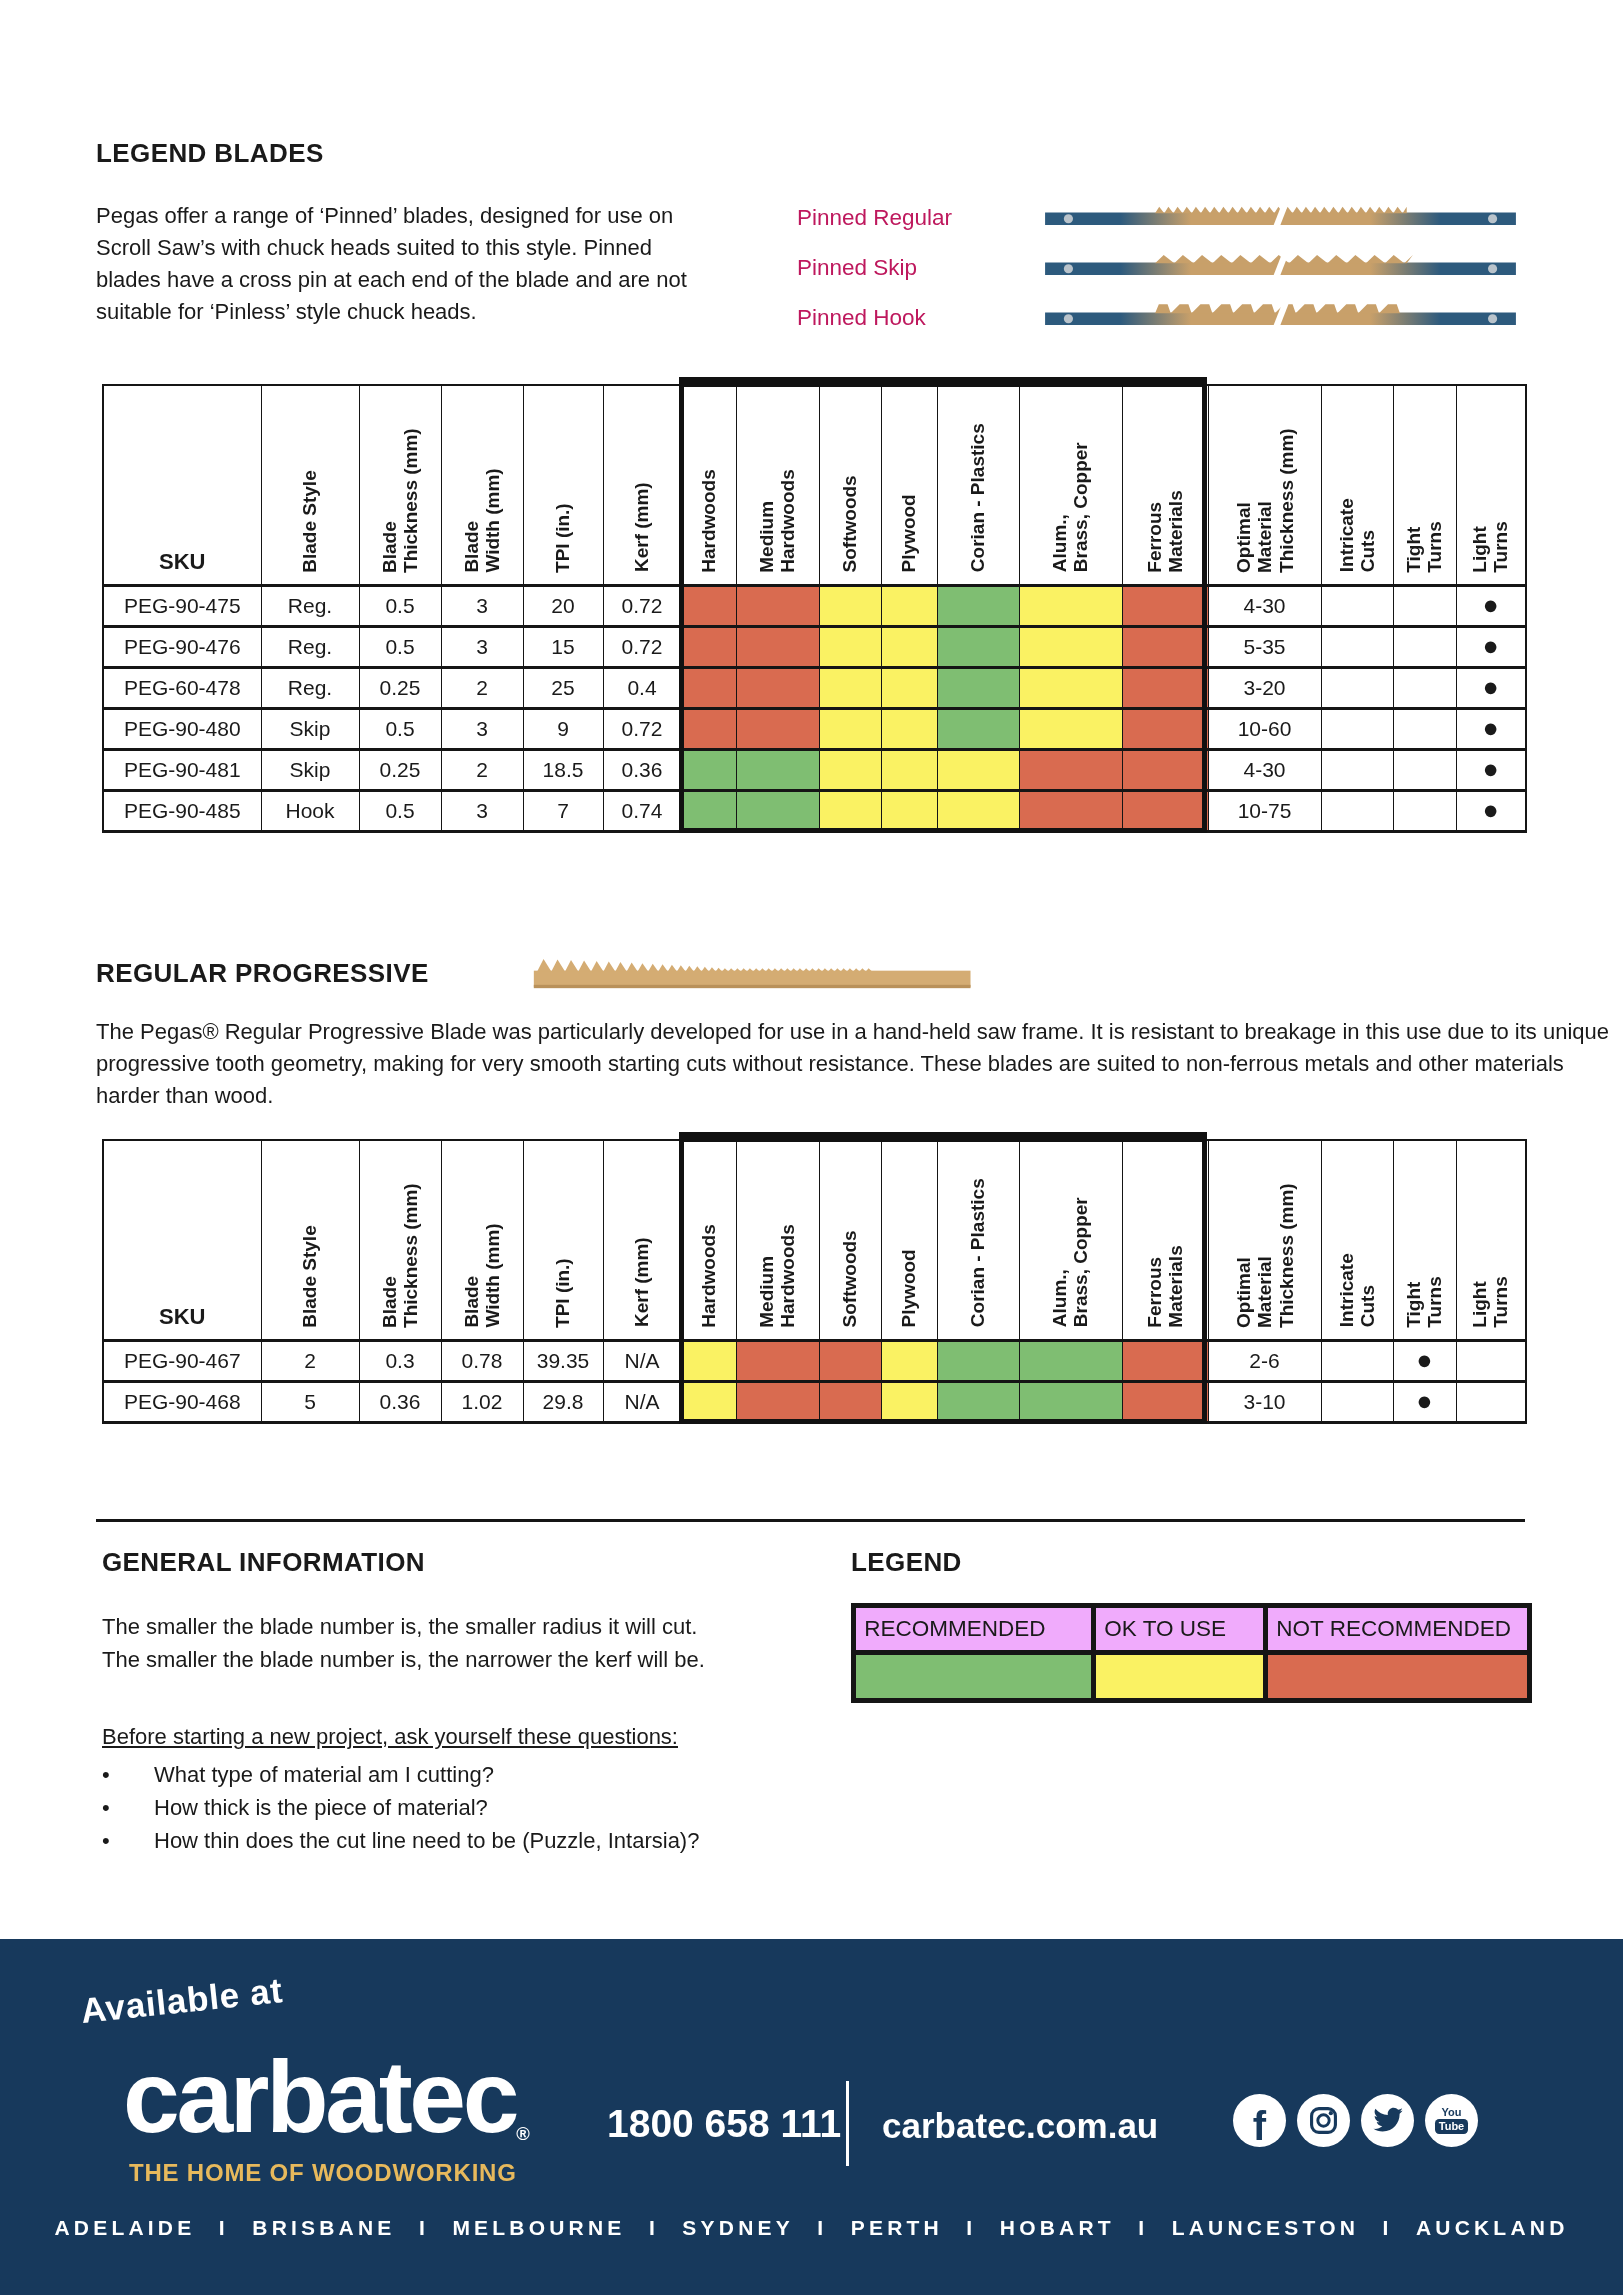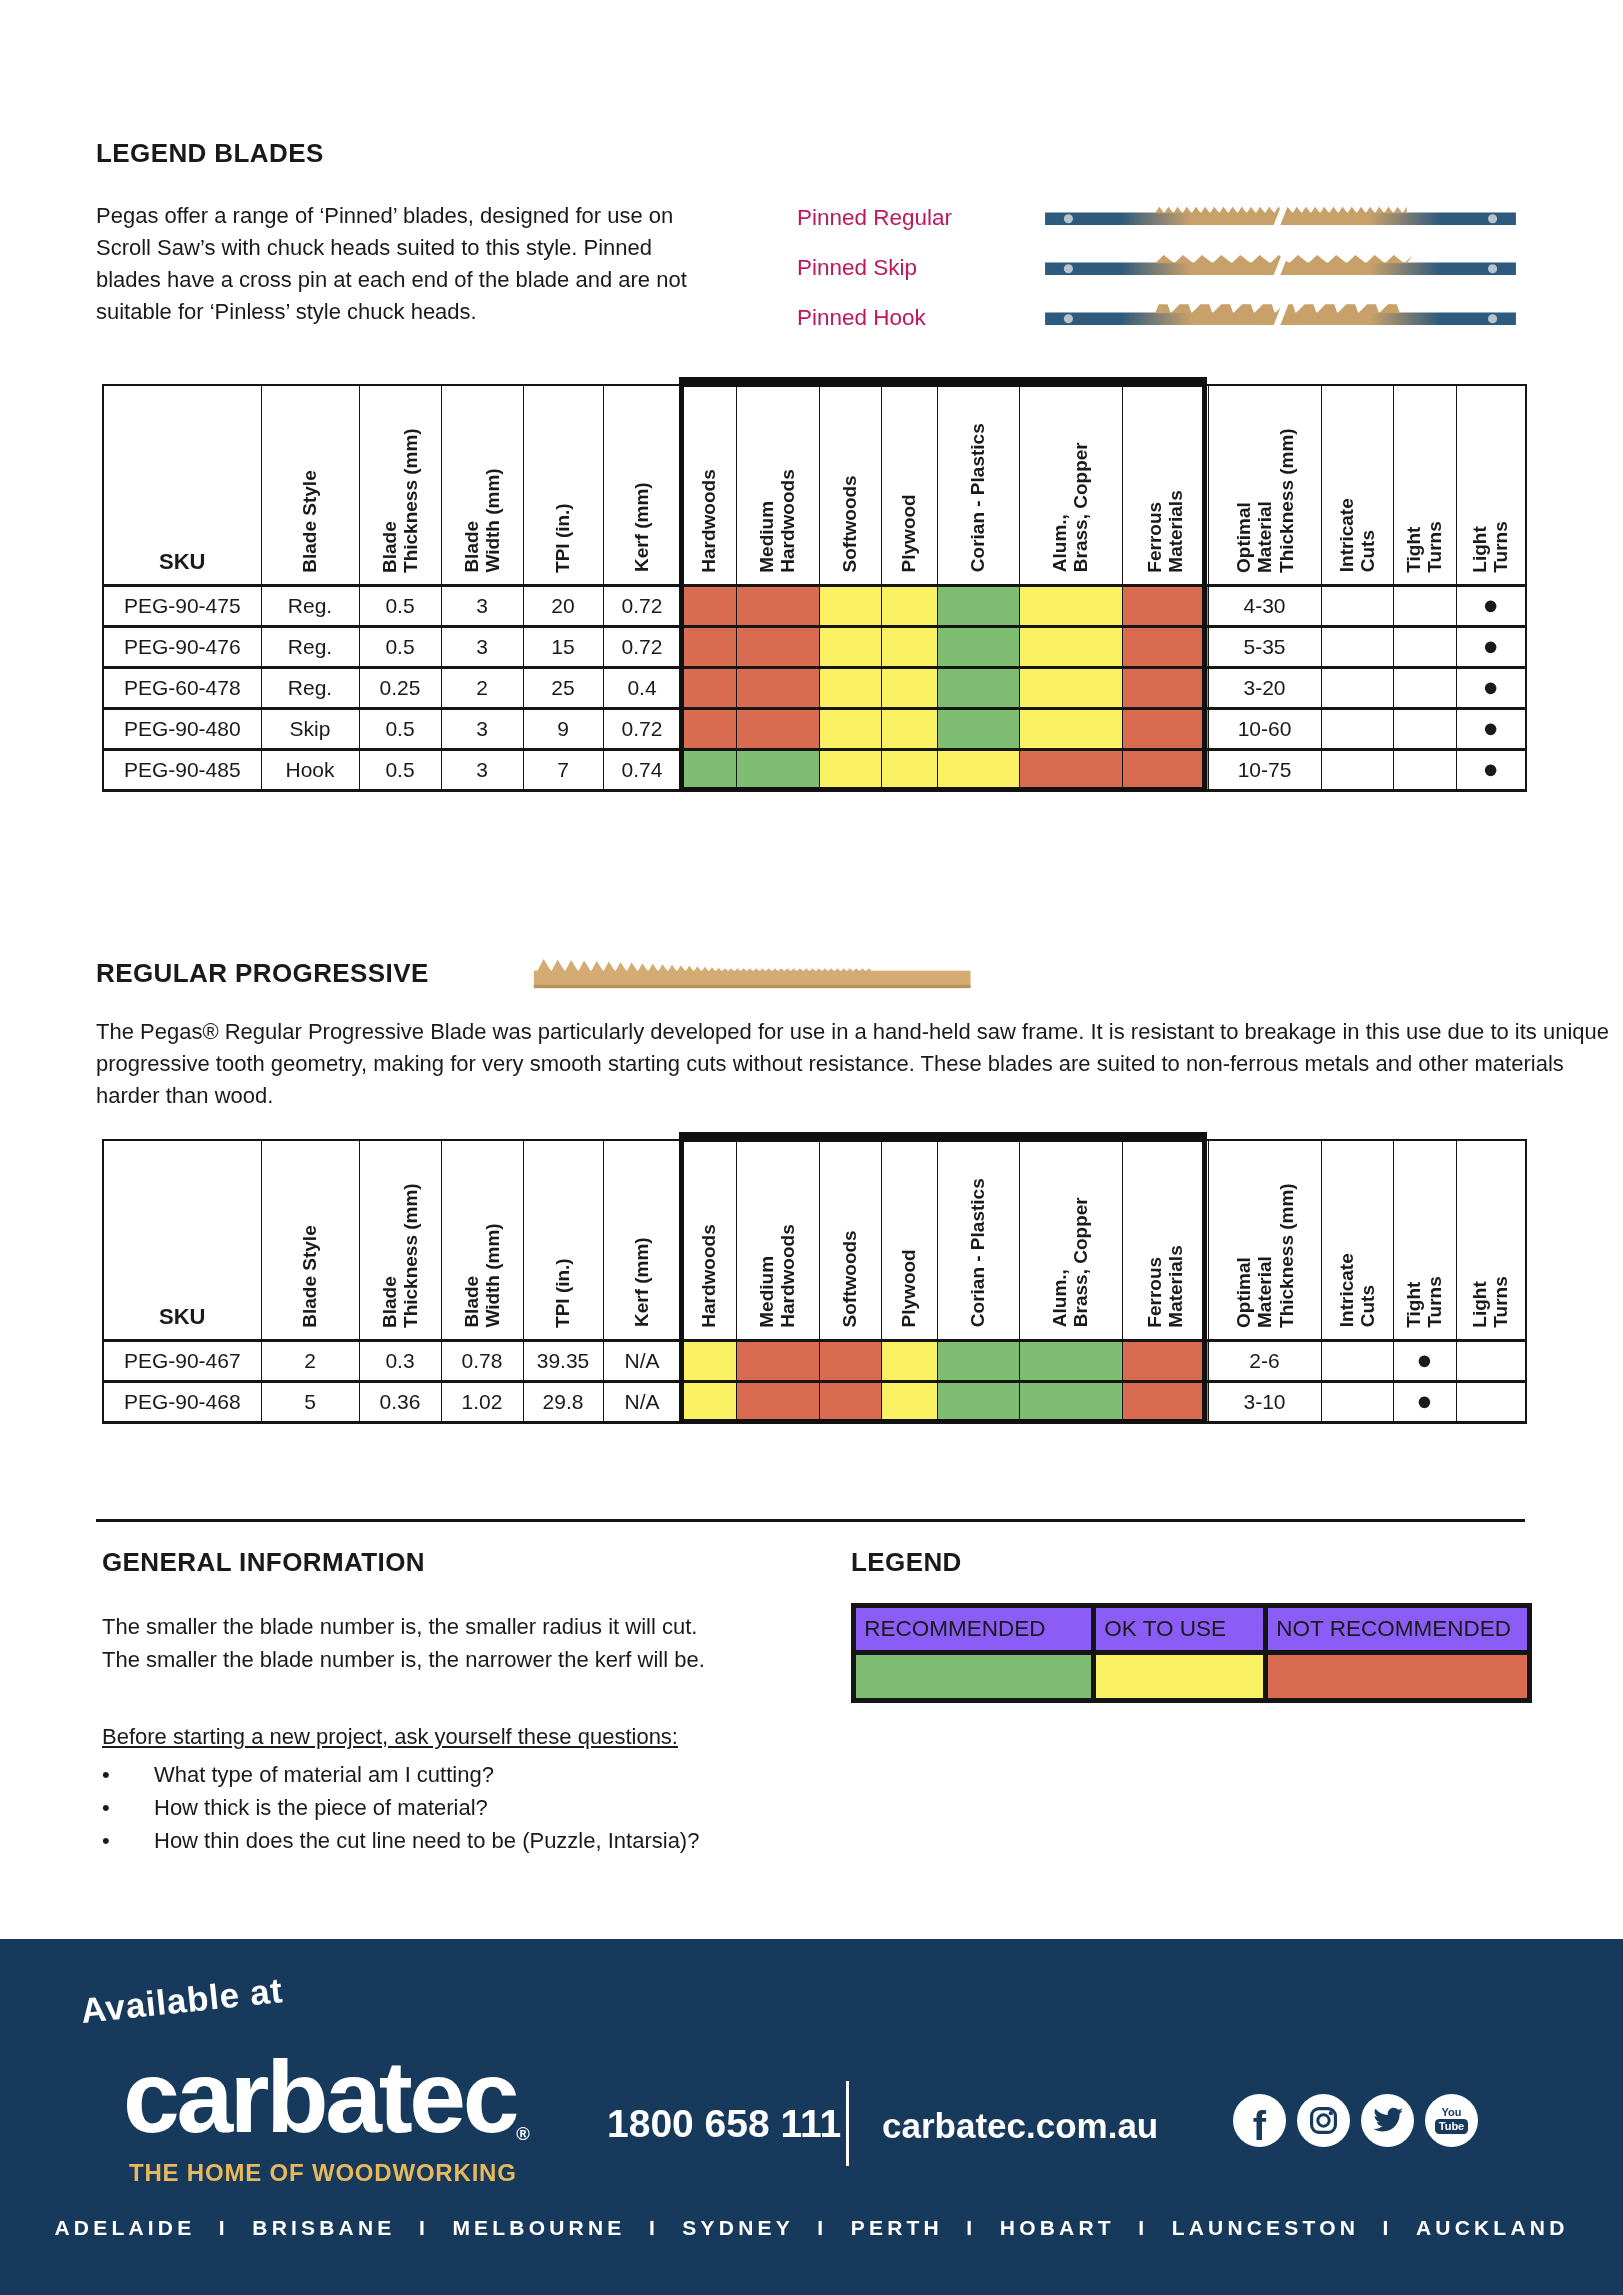--- a/index.html
+++ b/index.html
@@ -36,21 +36,21 @@
   .divider{height:3.3px;background:#151515;}
 
   
   .gen-bullets{margin:0;padding:0;list-style:none;}
   .gen-bullets li{display:flex;font-size:22px;line-height:33px;}
   .gen-bullets .bullet-mark{width:52px;flex:0 0 52px;}
 
   
   table.legend-table{border-collapse:collapse;table-layout:fixed;border:5px solid #151515;}
   table.legend-table td{border:5px solid #151515;box-sizing:border-box;}
-  table.legend-table .legend-label{height:47px;font-size:22.5px;padding-left:8.3px;vertical-align:middle;background:#8b5cf6;}
+  table.legend-table .legend-label{height:47px;font-size:22.5px;padding-left:8.3px;vertical-align:middle;background:#f0abfc;}
   table.legend-table .legend-swatch{height:48px;}
 
   
   .footer{position:absolute;left:0;top:1939px;width:1623px;height:356px;background:#17395c;}
   .available-at{position:absolute;left:83px;top:52px;font-size:35px;font-weight:bold;color:#fff;
       transform:rotate(-6deg);transform-origin:left bottom;letter-spacing:0.8px;}
   .logo{position:absolute;left:123px;top:107px;font-size:102px;font-weight:bold;color:#fff;
       letter-spacing:-3.3px;line-height:1;}
   .logo sup{font-size:18.4px;letter-spacing:0;vertical-align:-8.3px;}
   .tagline{position:absolute;left:129px;top:220px;font-size:24px;font-weight:bold;color:#e7b95c;letter-spacing:0.8px;}
@@ -256,20 +256,39 @@
           <td style="background: rgb(250, 242, 99);"></td>
           <td style="background: rgb(127, 190, 114);"></td>
           <td style="background: rgb(250, 242, 99);"></td>
           <td style="background: rgb(217, 107, 80);"></td>
           <td>10-60</td>
           <td class="dot-cell"></td>
           <td class="dot-cell"></td>
           <td class="dot-cell">●</td>
         </tr>
         <tr>
+          <td class="sku-cell">PEG-90-481</td>
+          <td>Skip</td>
+          <td>0.25</td>
+          <td>2</td>
+          <td>18.5</td>
+          <td>0.36</td>
+          <td style="background: rgb(127, 190, 114);"></td>
+          <td style="background: rgb(127, 190, 114);"></td>
+          <td style="background: rgb(250, 242, 99);"></td>
+          <td style="background: rgb(250, 242, 99);"></td>
+          <td style="background: rgb(250, 242, 99);"></td>
+          <td style="background: rgb(217, 107, 80);"></td>
+          <td style="background: rgb(217, 107, 80);"></td>
+          <td>4-30</td>
+          <td class="dot-cell"></td>
+          <td class="dot-cell"></td>
+          <td class="dot-cell">●</td>
+        </tr>
+        <tr>
           <td class="sku-cell">PEG-90-485</td>
           <td>Hook</td>
           <td>0.5</td>
           <td>3</td>
           <td>7</td>
           <td>0.74</td>
           <td style="background: rgb(127, 190, 114);"></td>
           <td style="background: rgb(127, 190, 114);"></td>
           <td style="background: rgb(250, 242, 99);"></td>
           <td style="background: rgb(250, 242, 99);"></td>

